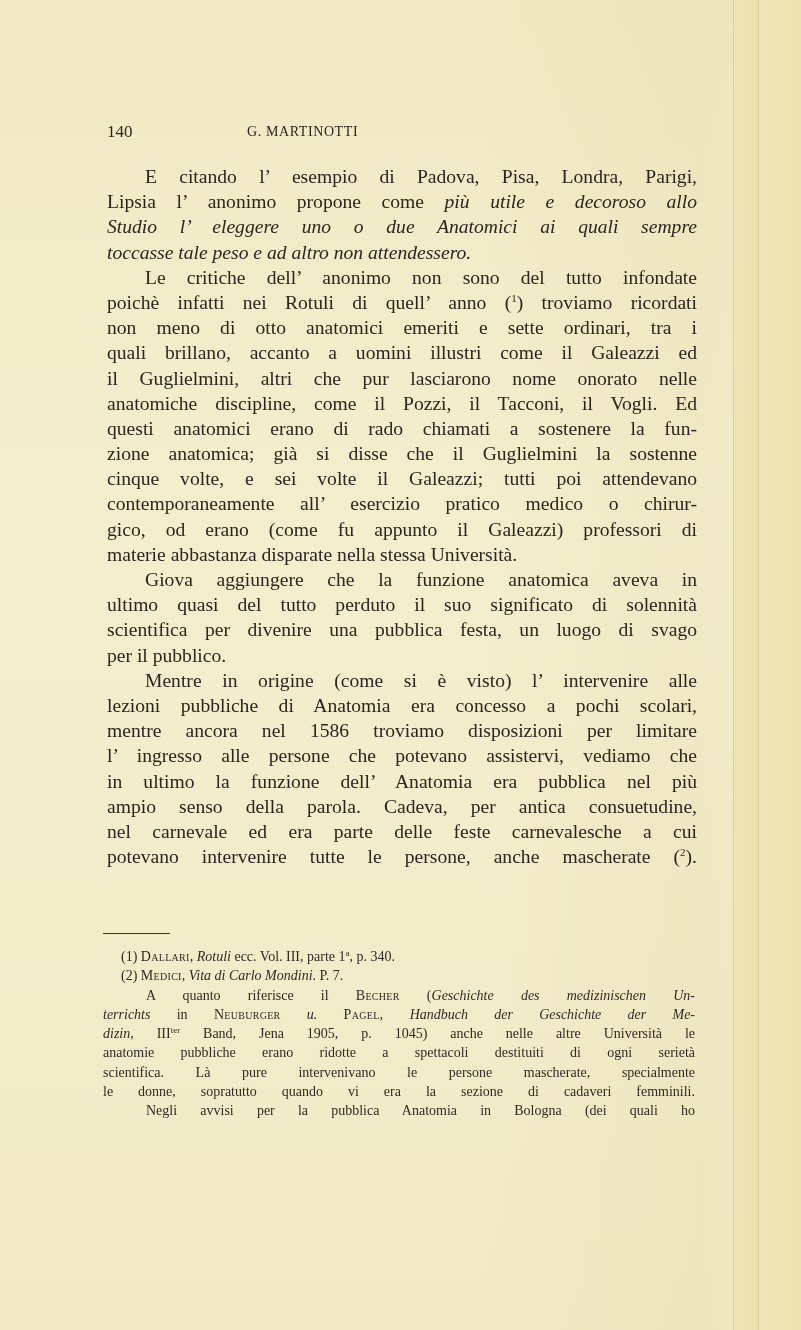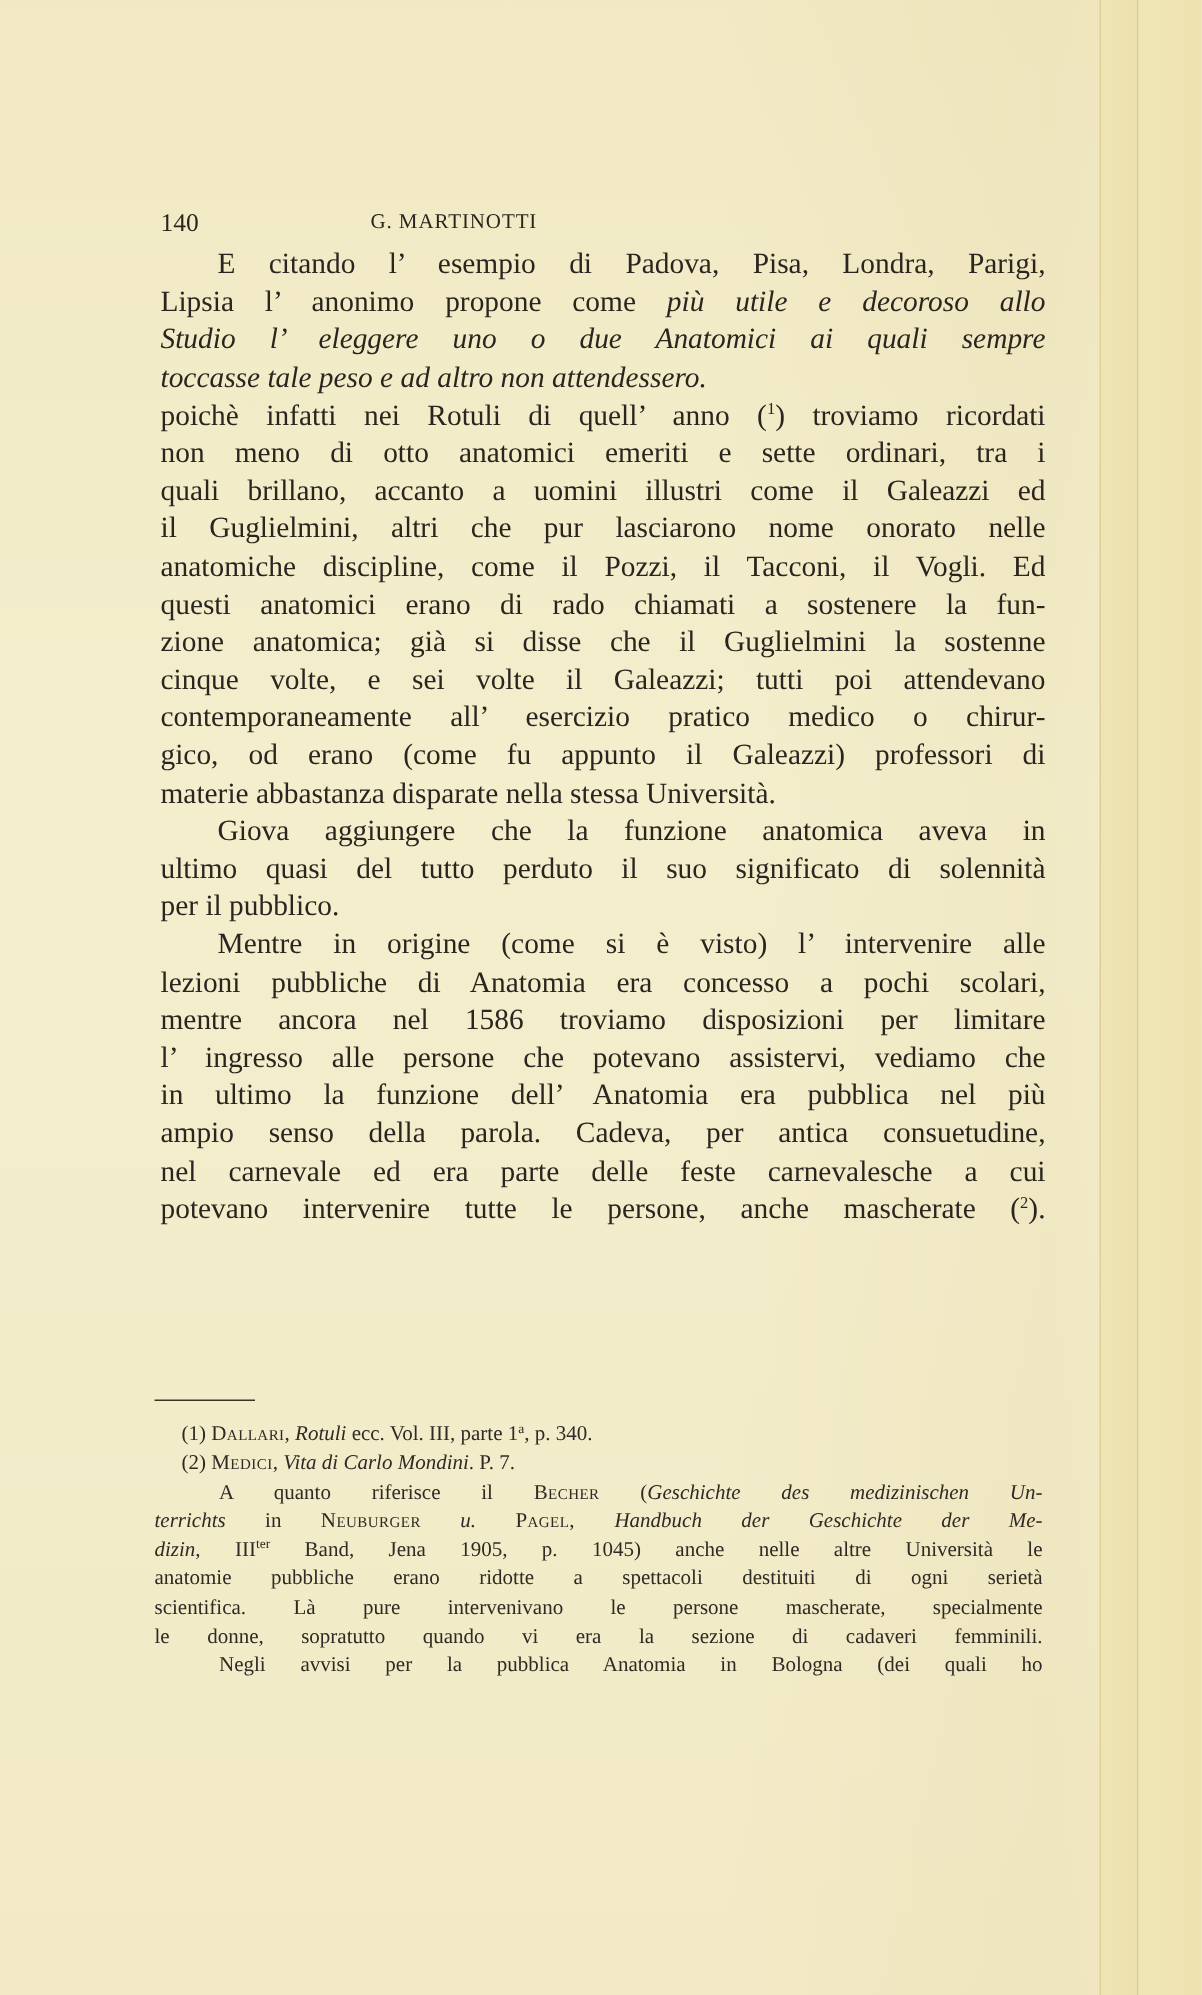--- a/index.html
+++ b/index.html
@@ -16,21 +16,21 @@
       linear-gradient(90deg, rgba(0,0,0,0) 0, rgba(0,0,0,0) 480px, rgba(200,175,100,0.08) 700px, rgba(0,0,0,0) 801px),
       linear-gradient(180deg, #f1e9c3 0%, #f4eecd 40%, #f2eac6 100%);
   }
   .edge { position: absolute; top: 0; height: 1330px; }
   .edge.e1 { left: 733px; width: 1px; background: #dccf95; }
   .edge.e2 { left: 734px; width: 24px; background: linear-gradient(90deg,#efe4b4,#ece1ae); }
   .edge.e3 { left: 758px; width: 1px; background: #d9c98a; }
   .edge.e4 { left: 759px; width: 42px; background: linear-gradient(90deg,#f0e5b6,#ede2af); }
 
   .running-head {
-    position: absolute; top: 137px; left: 107px; width: 600px; height: 24px;
+    position: absolute; top: 120px; left: 107px; width: 600px; height: 24px;
     font-size: 17px; line-height: 24px;
   }
   .page-number { position: absolute; left: 0; top: 0; }
   .author { position: absolute; left: 140px; top: 0; font-size: 14px; letter-spacing: 0.6px; text-align: center; }
 
   .body-text {
     position: absolute; top: 164px; left: 107px; width: 590px;
     font-size: 19.6px; line-height: 25.2px;
   }
   .line { display: block; white-space: nowrap; text-align: justify; text-align-last: justify; height: 25.2px; }
@@ -65,33 +65,35 @@
   <div class="running-head">
     <span class="page-number">140</span>
     <span class="author">G. MARTINOTTI</span>
   </div>
 
   <div class="body-text">
     <span class="line indent">E citando l’ esempio di Padova, Pisa, Londra, Parigi,</span>
     <span class="line"><span>Lipsia l’ anonimo propone come</span> <span class="it">più utile e decoroso allo</span></span>
     <span class="line it">Studio l’ eleggere uno o due Anatomici ai quali sempre</span>
     <span class="line last it">toccasse tale peso e ad altro non attendessero.</span>
+    <span class="line indent">Le critiche dell’ anonimo non sono del tutto infondate</span>
     <span class="line"><span>poichè infatti nei Rotuli di quell’ anno (</span><sup class="fn">1</sup><span>) troviamo ricordati</span></span>
     <span class="line">non meno di otto anatomici emeriti e sette ordinari, tra i</span>
     <span class="line">quali brillano, accanto a uomini illustri come il Galeazzi ed</span>
     <span class="line">il Guglielmini, altri che pur lasciarono nome onorato nelle</span>
     <span class="line">anatomiche discipline, come il Pozzi, il Tacconi, il Vogli. Ed</span>
     <span class="line">questi anatomici erano di rado chiamati a sostenere la fun-</span>
     <span class="line">zione anatomica; già si disse che il Guglielmini la sostenne</span>
     <span class="line">cinque volte, e sei volte il Galeazzi; tutti poi attendevano</span>
     <span class="line">contemporaneamente all’ esercizio pratico medico o chirur-</span>
     <span class="line">gico, od erano (come fu appunto il Galeazzi) professori di</span>
     <span class="line last">materie abbastanza disparate nella stessa Università.</span>
     <span class="line indent">Giova aggiungere che la funzione anatomica aveva in</span>
     <span class="line">ultimo quasi del tutto perduto il suo significato di solennità</span>
+    <span class="line">scientifica per divenire una pubblica festa, un luogo di svago</span>
     <span class="line last">per il pubblico.</span>
     <span class="line indent">Mentre in origine (come si è visto) l’ intervenire alle</span>
     <span class="line">lezioni pubbliche di Anatomia era concesso a pochi scolari,</span>
     <span class="line">mentre ancora nel 1586 troviamo disposizioni per limitare</span>
     <span class="line">l’ ingresso alle persone che potevano assistervi, vediamo che</span>
     <span class="line">in ultimo la funzione dell’ Anatomia era pubblica nel più</span>
     <span class="line">ampio senso della parola. Cadeva, per antica consuetudine,</span>
     <span class="line">nel carnevale ed era parte delle feste carnevalesche a cui</span>
     <span class="line"><span>potevano intervenire tutte le persone, anche mascherate (</span><sup class="fn">2</sup><span>).</span></span>
   </div>

